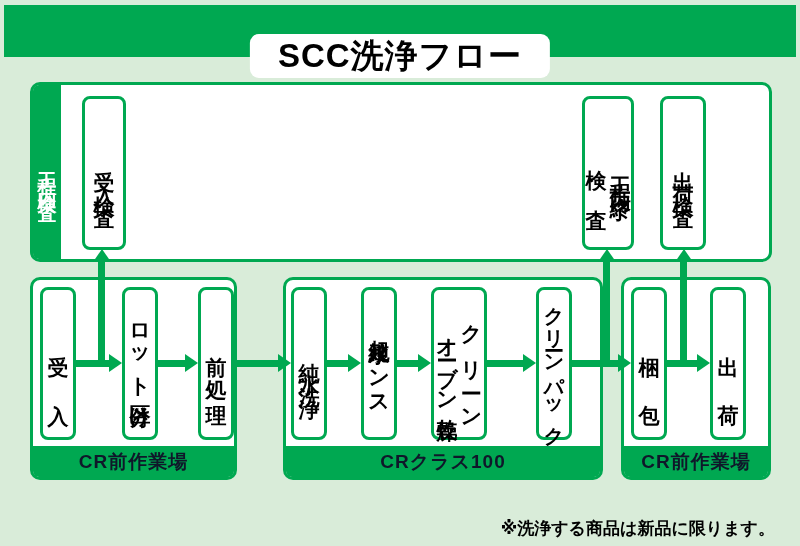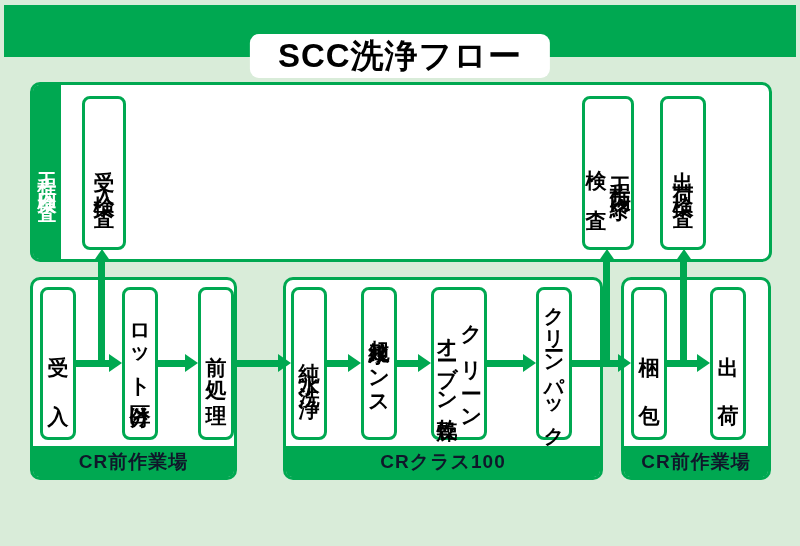--- a/index.html
+++ b/index.html
@@ -160,14 +160,15 @@
 
   <div class="shaft-v" style="left:98px"></div>
   <div class="head-up" style="left:93px"></div>
 
   <div class="shaft-v" style="left:603px"></div>
   <div class="head-up" style="left:598px"></div>
 
   <div class="shaft-v" style="left:680px"></div>
   <div class="head-up" style="left:675px"></div>
 
+  <div class="footnote">※洗浄する商品は新品に限ります。</div>
 
 </div>
 
 </body></html>

